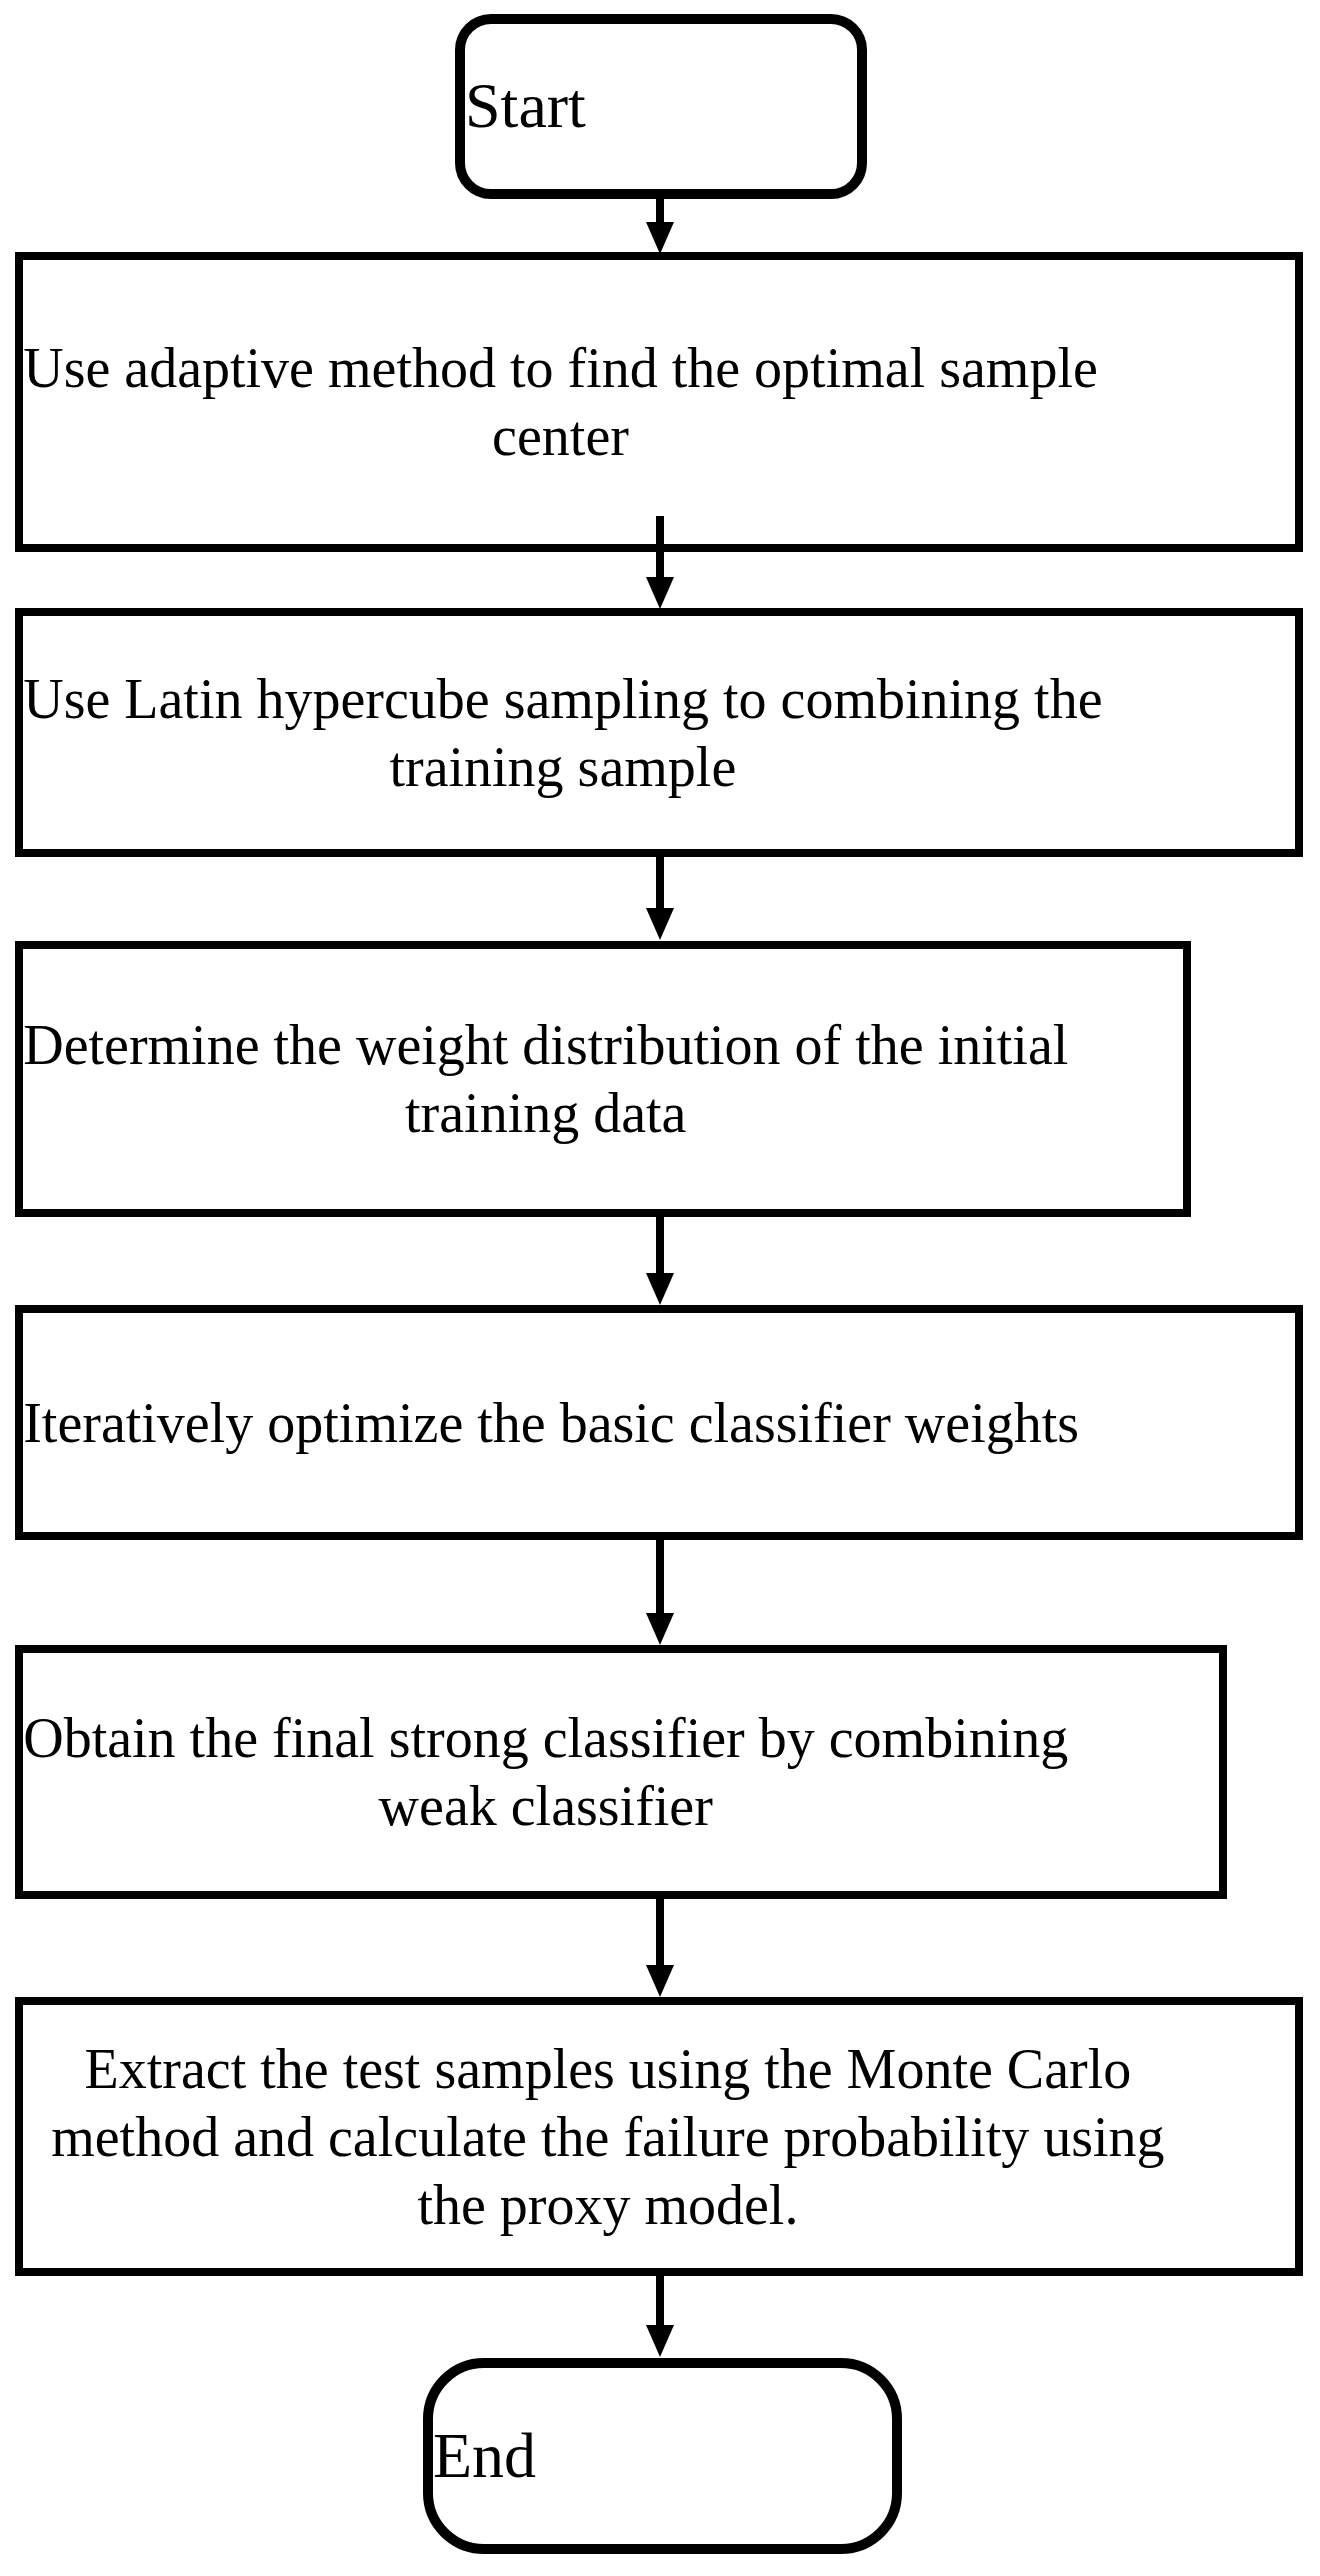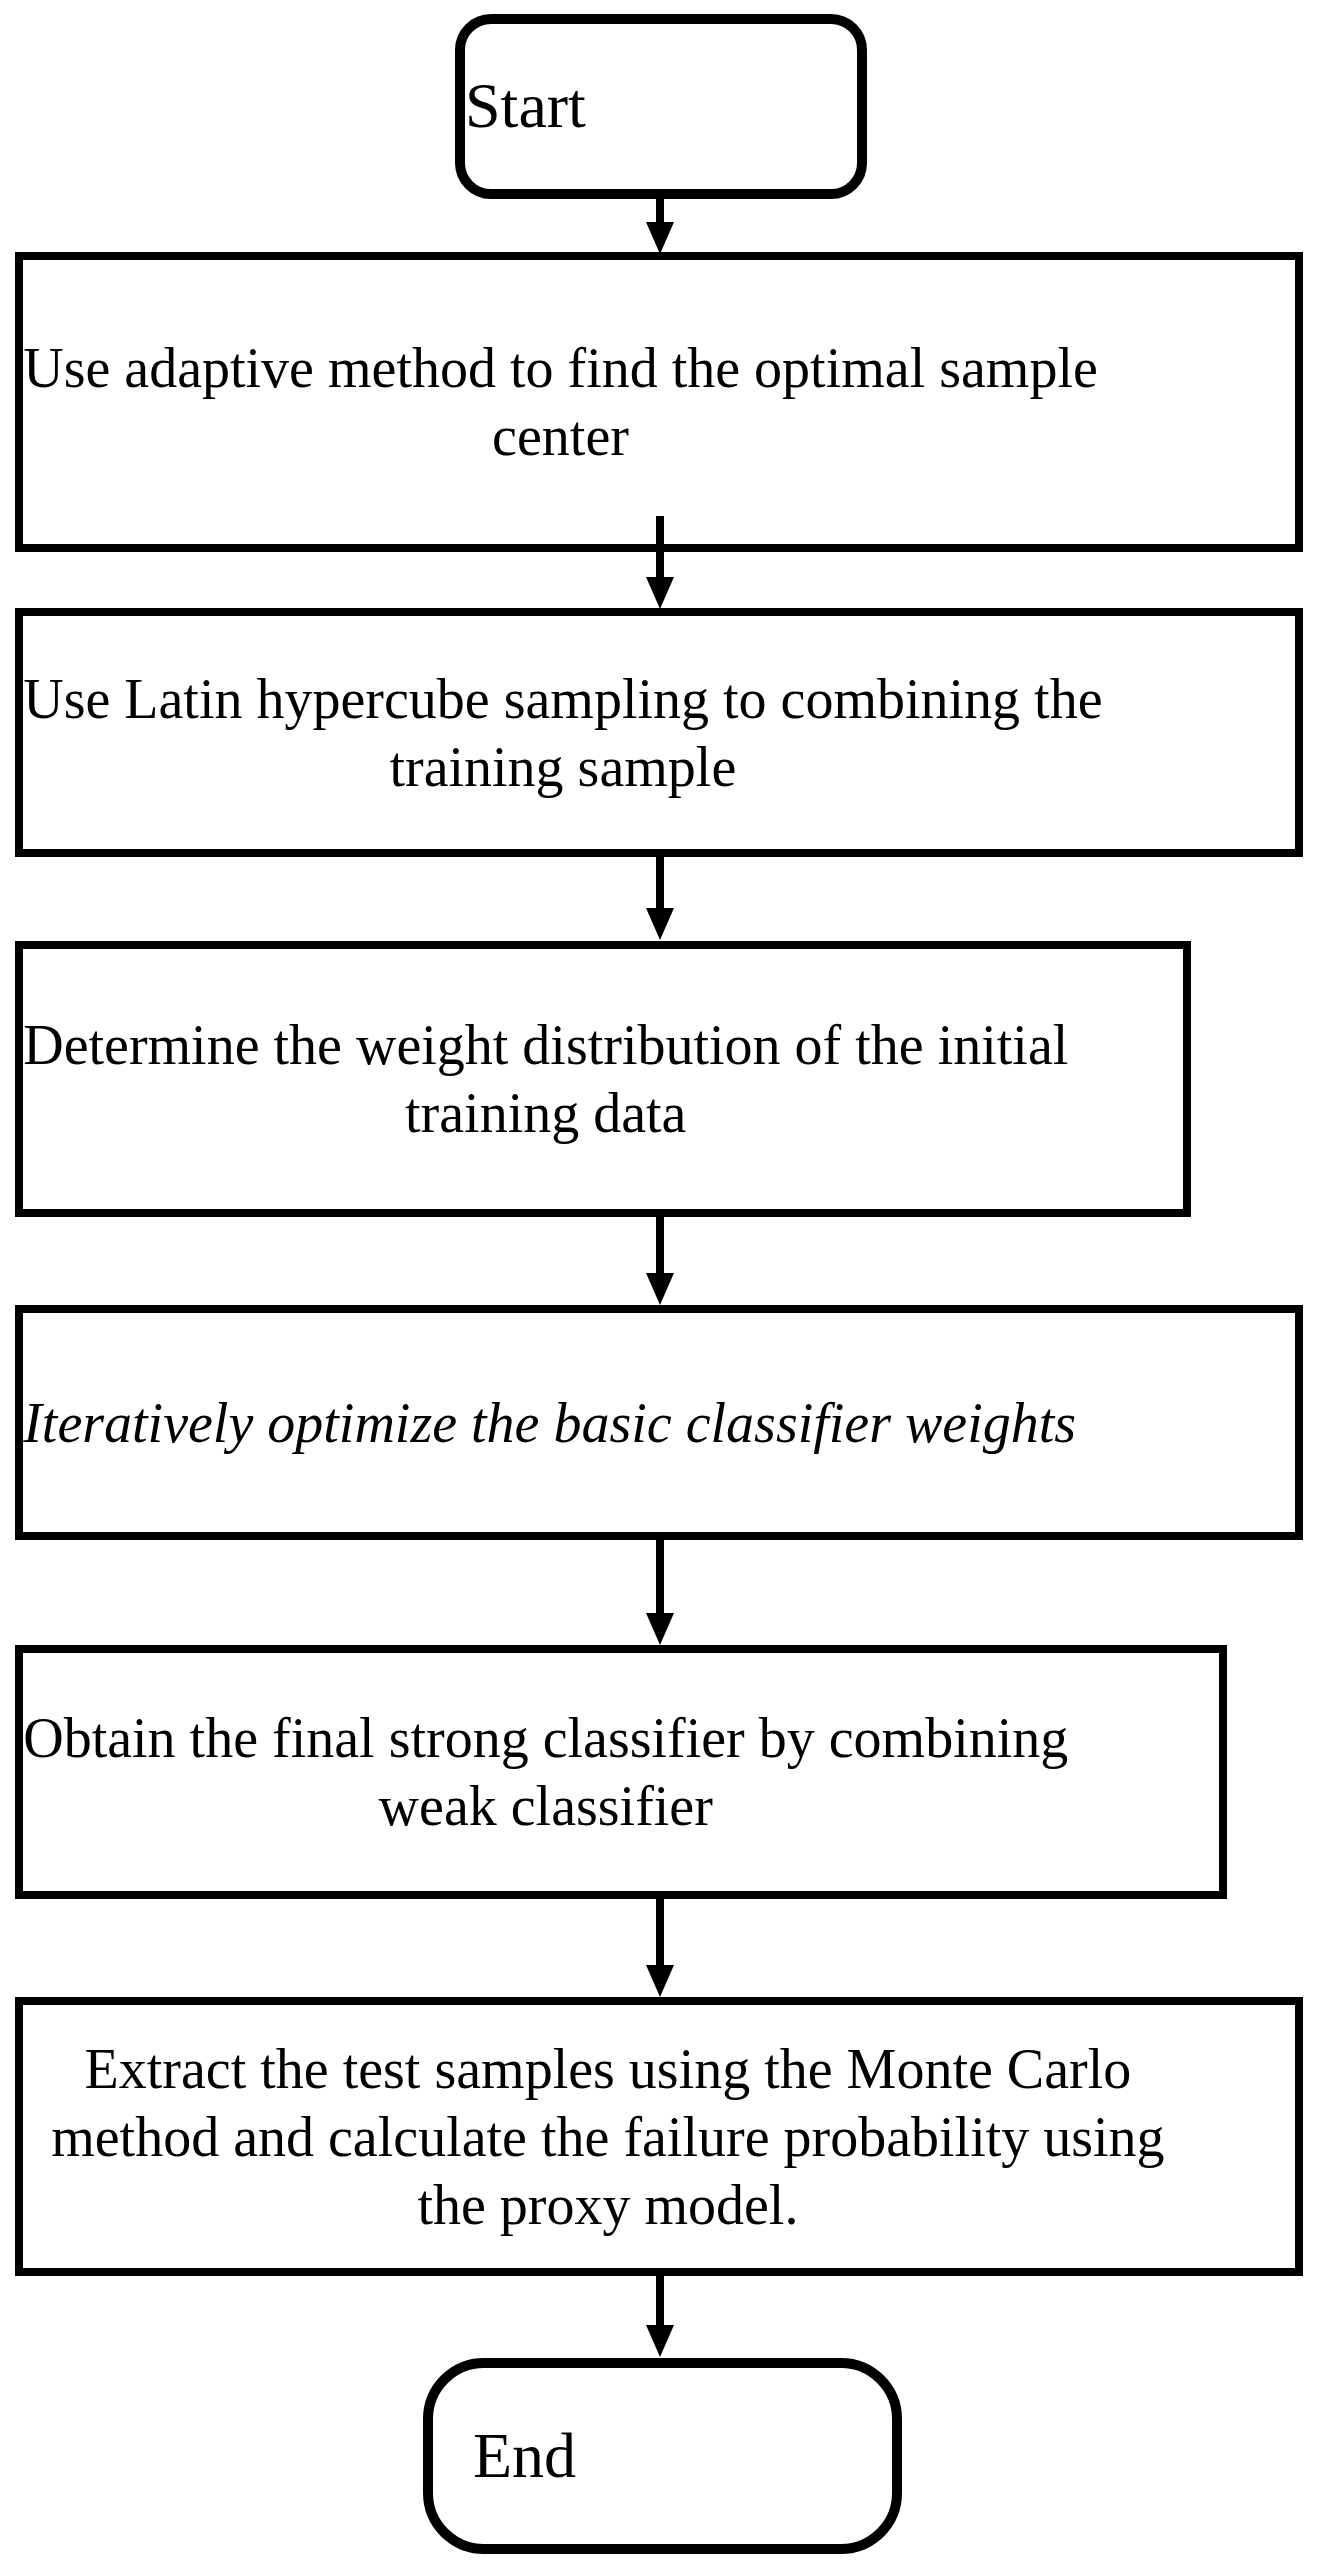--- a/index.html
+++ b/index.html
@@ -95,21 +95,21 @@
   <div class="node" style="left:15.2px; top:941px; width:1176px; height:276px;">
     <div class="label">Determine the weight distribution of the initial
 training data</div>
   </div>
 
   <div class="arrow" style="top:1217px;">
     <div class="shaft" style="height:56px;"></div>
     <div class="head"></div>
   </div>
 
-  <div class="node" style="left:15.2px; top:1305px; width:1288px; height:235px;font-style:italic;">
+  <div class="node" style="left:15.2px; top:1305px; width:1288px; height:235px;">
     <div class="label">Iteratively optimize the basic classifier weights</div>
   </div>
 
   <div class="arrow" style="top:1540px;">
     <div class="shaft" style="height:73px;"></div>
     <div class="head"></div>
   </div>
 
   <div class="node" style="left:15.2px; top:1645px; width:1212px; height:254px;">
     <div class="label">Obtain the final strong classifier by combining
@@ -125,18 +125,18 @@
     <div class="label">Extract the test samples using the Monte Carlo
 method and calculate the failure probability using
 the proxy model.</div>
   </div>
 
   <div class="arrow" style="top:2276px;">
     <div class="shaft" style="height:49px;"></div>
     <div class="head"></div>
   </div>
 
-  <div class="node terminator" style="left:423px; top:2358px; width:479px; height:196px; border-radius:61px;padding-left:40px;">
+  <div class="node terminator" style="left:423px; top:2358px; width:479px; height:196px; border-radius:61px;">
     <div class="label">End</div>
   </div>
 
 </div>
 
 
 </body></html>

